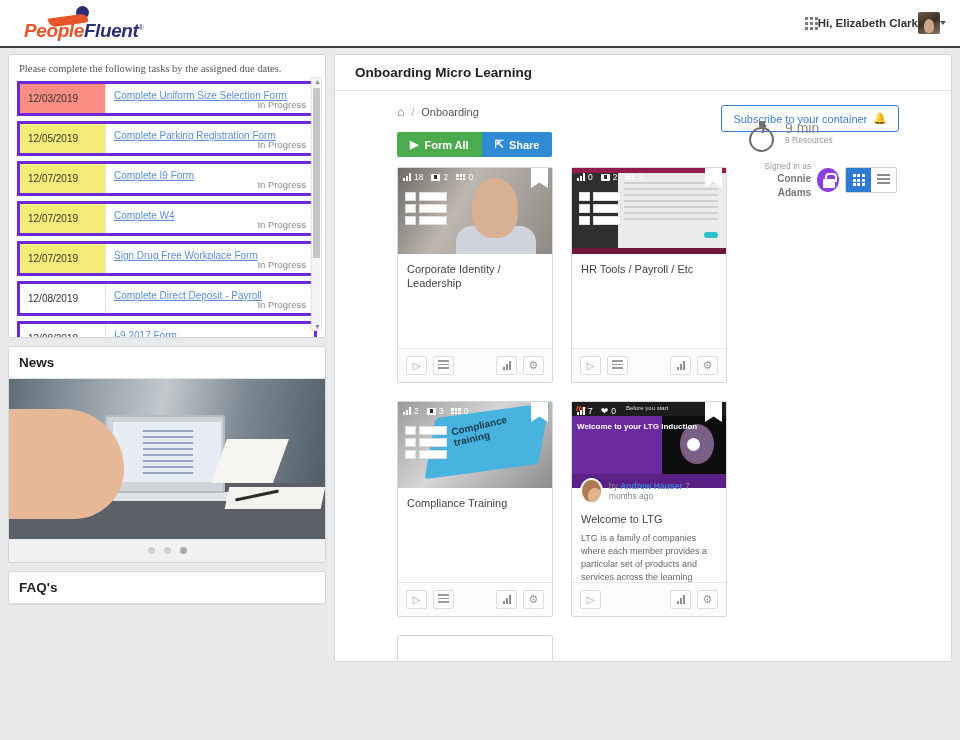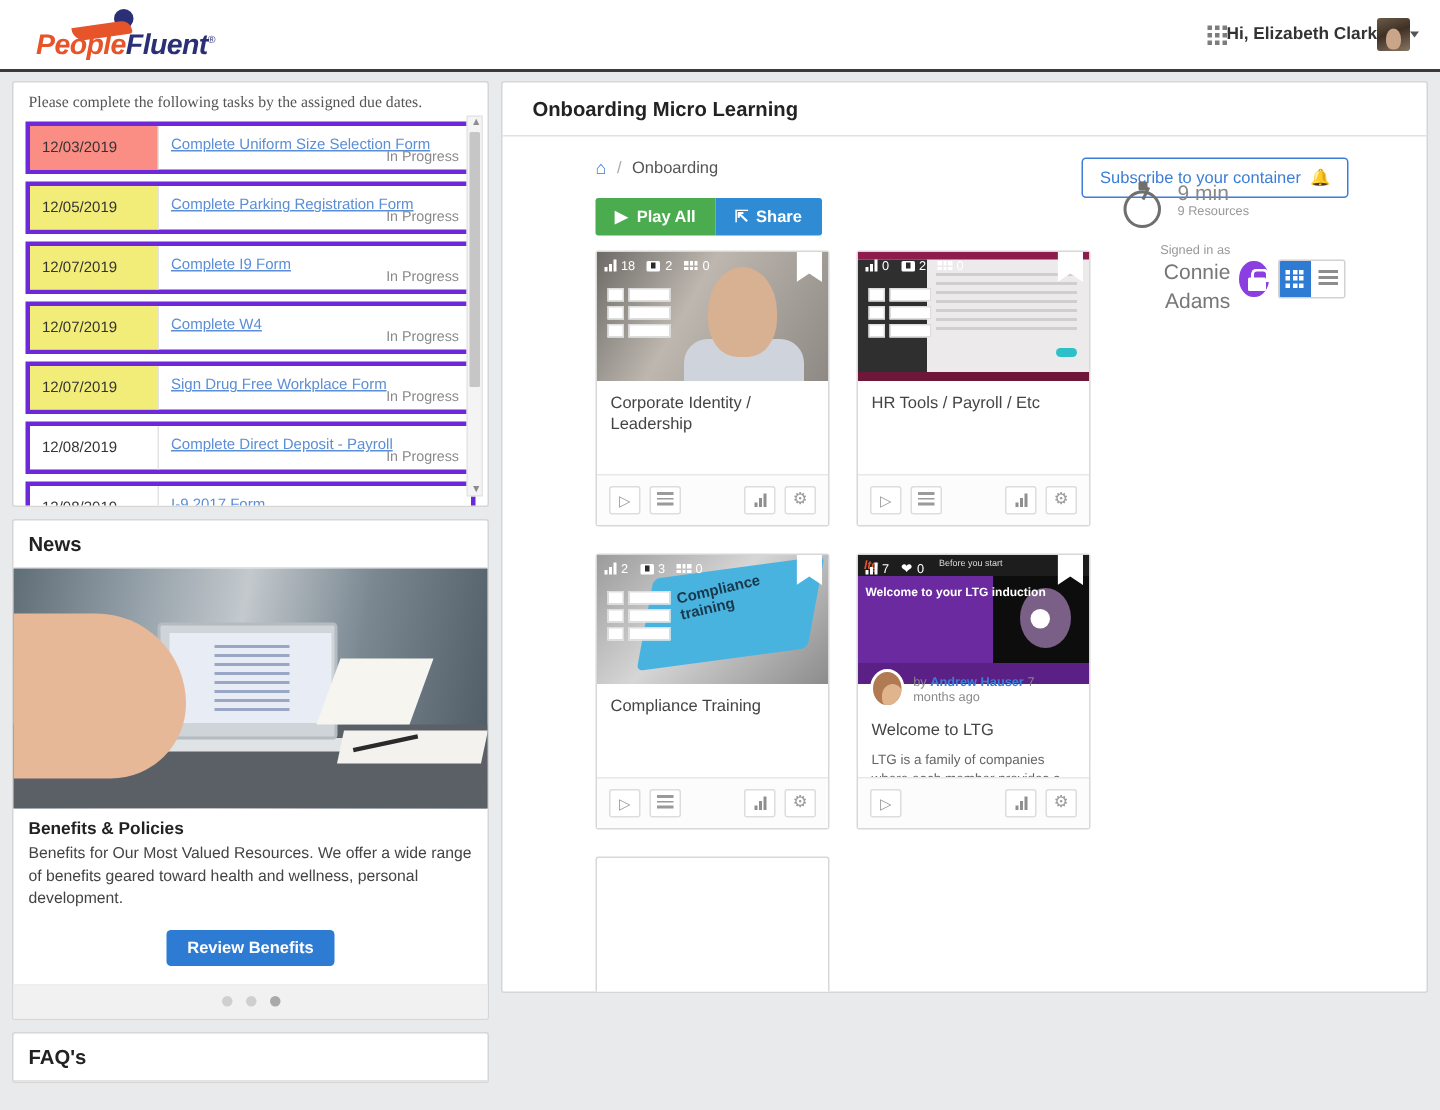--- a/index.html
+++ b/index.html
@@ -102,38 +102,38 @@
   .actions { display:flex; gap:0; }
   .btn-play { background:#4aab4f; color:#fff; border:none; padding:6px 13px; font-size:11px; font-weight:bold;
      display:flex; align-items:center; gap:6px; cursor:pointer; border-radius:2px 0 0 2px; }
   .btn-share { background:#2e8bd4; color:#fff; border:none; padding:6px 13px; font-size:11px; font-weight:bold;
      display:flex; align-items:center; gap:5px; cursor:pointer; border-radius:0 2px 2px 0; }
   .meta-col { position:absolute; right:54px; top:66px; width:150px; }
   .timer-row { display:flex; align-items:flex-start; gap:8px; }
   .mins { font-size:14px; color:#888; line-height:1; }
   .res { font-size:8.5px; color:#999; margin-top:0; }
   .signed { font-size:8.5px; color:#999; text-align:right; line-height:1.35; }
-  .signed b { display:block; font-size:14px; color:#777; font-weight:normal; }
+  .signed b { display:block; font-size:10px; color:#777; font-weight:bold; }
   .lock { width:24px; height:24px; border-radius:50%; background:#8b3fe0; position:relative; }
   .lock:before { content:""; position:absolute; left:8px; top:5px; width:8px; height:7px;
      border:2px solid #fff; border-bottom:none; border-radius:4px 4px 0 0; }
   .lock:after { content:""; position:absolute; left:6px; top:11px; width:12px; height:9px; background:#fff; border-radius:1px; }
   .toggle { display:flex; border:1px solid #d2d2d2; border-radius:2px; overflow:hidden; }
   .tg { width:27px; height:24px; display:flex; align-items:center; justify-content:center; background:#fff; cursor:pointer;}
   .tg.active { background:#2e7bd4; }
   .tg-grid { display:grid; grid-template-columns:repeat(3,3px); grid-template-rows:repeat(3,3px); gap:1.5px; }
   .tg-grid i { width:3px; height:3px; background:#8d8d8d; display:block; }
   .tg.active .tg-grid i { background:#fff; }
   .tg-list { width:13px; }
   .tg-list i { display:block; height:2px; background:#8d8d8d; margin-bottom:2px; }
 
   
   .cards { display:flex; flex-wrap:wrap; gap:18px; padding:10px 0 0 0; }
   .card { width:156px; background:#fff; border:1px solid #d8d8d8; border-radius:2px;
-     display:flex; flex-direction:column; height:184px; }
+     display:flex; flex-direction:column; height:216px; }
   .thumb { height:86px; position:relative; overflow:hidden; background:#2b2b2b; }
   .stats { position:absolute; left:5px; top:4px; display:flex; gap:8px; z-index:3; font-size:8.5px; color:#fff; align-items:center;}
   .stat { display:flex; align-items:center; gap:3px; }
   .sbars { display:flex; align-items:flex-end; gap:1px; height:8px; }
   .sbars i { width:2px; background:#fff; display:block; }
   .sbox { width:9px; height:7px; background:#fff; position:relative; border-radius:1px;}
   .sbox:after{ content:""; position:absolute; left:3px; top:1.5px; width:3px; height:4px; background:#2b2b2b;}
   .sgrid { display:grid; grid-template-columns:repeat(3,2.4px); grid-template-rows:repeat(2,2.4px); gap:1px; }
   .sgrid i { background:#fff; display:block; width:2.4px; height:2.4px; }
   .heart { color:#fff; font-size:9px; }
@@ -283,25 +283,20 @@
               <div class="ni-line" style="top:38px"></div>
             <div class="ni-line" style="top:44px"></div>
               <div class="ni-line" style="top:50px"></div>
           </div>
         </div>
         <div class="ni-pad"></div>
         <div class="ni-paper"></div>
         <div class="ni-pen"></div>
         <div class="ni-arm"></div>
       </div>
-      <div class="news-body">
-        <div class="news-title">Benefits &amp; Policies</div>
-        <div class="news-text">Benefits for Our Most Valued Resources. We offer a wide range of benefits geared toward health and wellness, personal development.</div>
-        <button class="btn-review">Review Benefits</button>
-      </div>
       <div class="dots" id="news-dots">
           <div class="dot"></div>
           <div class="dot"></div>
           <div class="dot active"></div>
         </div>
     </div>
 
     <div class="panel">
       <div class="panel-head">
         <span class="panel-title">FAQ's</span>
@@ -326,21 +321,21 @@
               </div>
             </div>
             <button class="btn-sub">
               <span>Subscribe to your container</span>
               <span>🔔</span>
             </button>
           </div>
           <div class="actions">
             <button class="btn-play">
               <span>▶</span>
-              <span>Play All</span>
+              <span>Form All</span>
             </button>
             <button class="btn-share">
               <span>⇱</span>
               <span>Share</span>
             </button>
           </div>
           <div class="cards" id="cards">
               <div class="card">
                 <div class="thumb">
                   <div class="th1">

